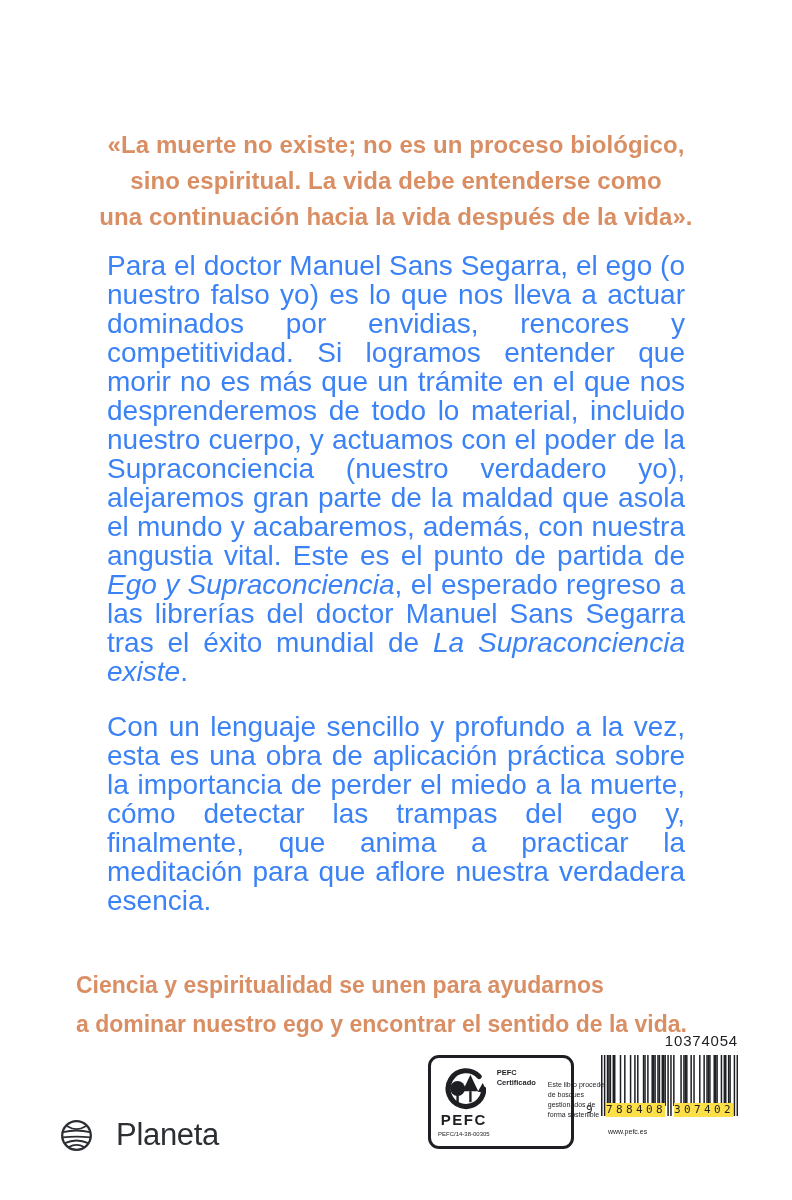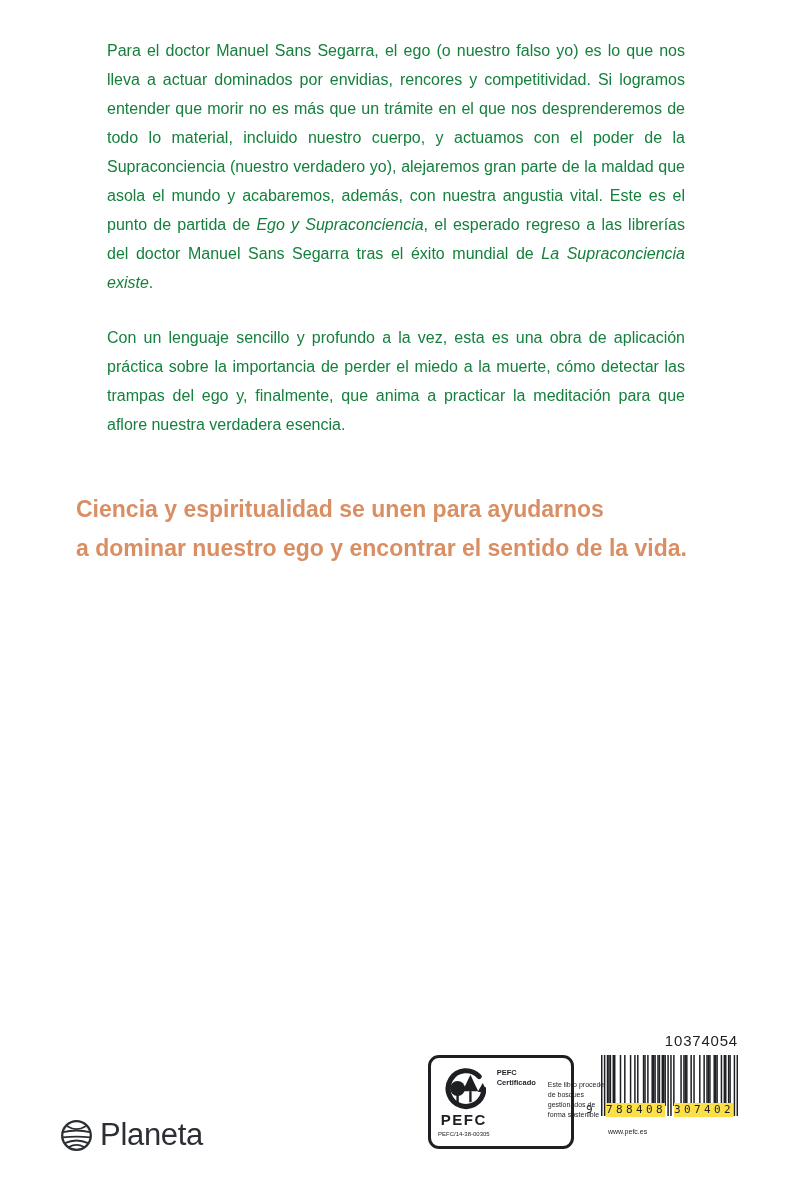--- a/index.html
+++ b/index.html
@@ -24,23 +24,23 @@
     font-size: 24px;
     line-height: 36px;
     font-weight: 600;
     white-space: pre-line;
     letter-spacing: 0.1px;
   }
 
   
   .body-copy {
     width: 578px;
-    margin: 36px auto 0;
-    color: #15803d;
-    font-size: 16px;
+    margin: 16px auto 0;
+    color: #3b82f6;
+    font-size: 28px;
     line-height: 29px;
     text-align: justify;
   }
   .body-copy p + p { margin-top: 26px; }
   .body-copy .it { font-style: italic; }
 
   
   .closing {
     margin: 51px auto 0;
     width: 640px;
@@ -61,20 +61,21 @@
     align-items: center;
     gap: 7px;
     color: #2b2e33;
   }
   .publisher svg { width: 33px; height: 33px; display: block; }
   .publisher .wordmark {
     font-size: 31px;
     font-weight: 500;
     letter-spacing: -0.3px;
     color: #2b2e33;
+    margin-left: 16px;
   }
 
   .pefc-box {
     position: absolute;
     left: 428px;
     top: 1055px;
     width: 146px;
     height: 94px;
     border: 3px solid #1d1f23;
     border-radius: 11px;
@@ -149,20 +150,23 @@
   }
   .ean .lead { left: 0; width: 12px; letter-spacing: 0; text-align: left; background: transparent; }
   .ean .g1 { left: 20px; width: 59px; }
   .ean .g2 { left: 88px; width: 59px; }
 </style>
 </head>
 <body>
 
 <div class="page">
 
+  <div class="quote">«La muerte no existe; no es un proceso biológico,
+sino espiritual. La vida debe entenderse como
+una continuación hacia la vida después de la vida».</div>
 
   <div class="body-copy">
     <p><span>Para el doctor Manuel Sans Segarra, el ego (o nuestro falso yo) es lo que nos lleva a actuar dominados por envidias, rencores y competitividad. Si logramos entender que morir no es más que un trámite en el que nos desprenderemos de todo lo material, incluido nuestro cuerpo, y actuamos con el poder de la Supraconciencia (nuestro verdadero yo), alejaremos gran parte de la maldad que asola el mundo y acabaremos, además, con nuestra angustia vital. Este es el punto de partida de </span><span class="it">Ego y Supraconciencia</span><span>, el esperado regreso a las librerías del doctor Manuel Sans Segarra tras el éxito mundial de </span><span class="it">La Supraconciencia existe</span><span>.</span></p>
     <p>Con un lenguaje sencillo y profundo a la vez, esta es una obra de aplicación práctica sobre la importancia de perder el miedo a la muerte, cómo detectar las trampas del ego y, finalmente, que anima a practicar la meditación para que aflore nuestra verdadera esencia.</p>
   </div>
 
   <div class="closing">Ciencia y espiritualidad se unen para ayudarnos
 a dominar nuestro ego y encontrar el sentido de la vida.</div>
 
   <div class="publisher">

